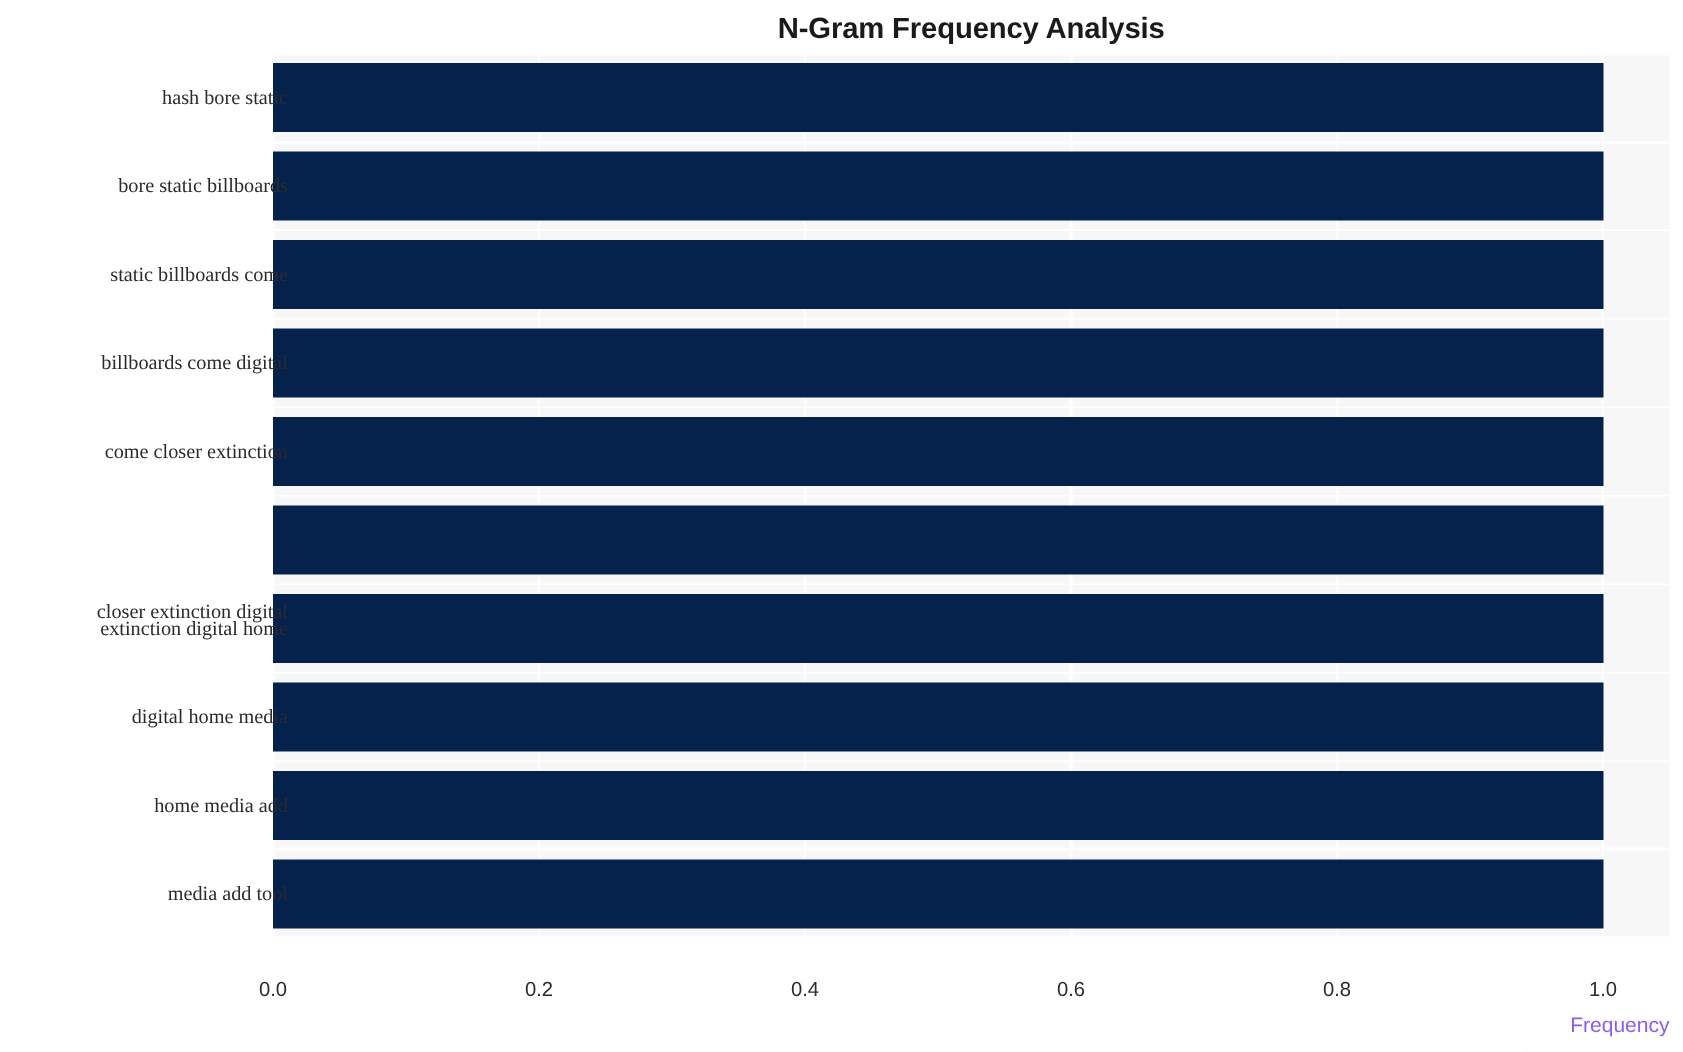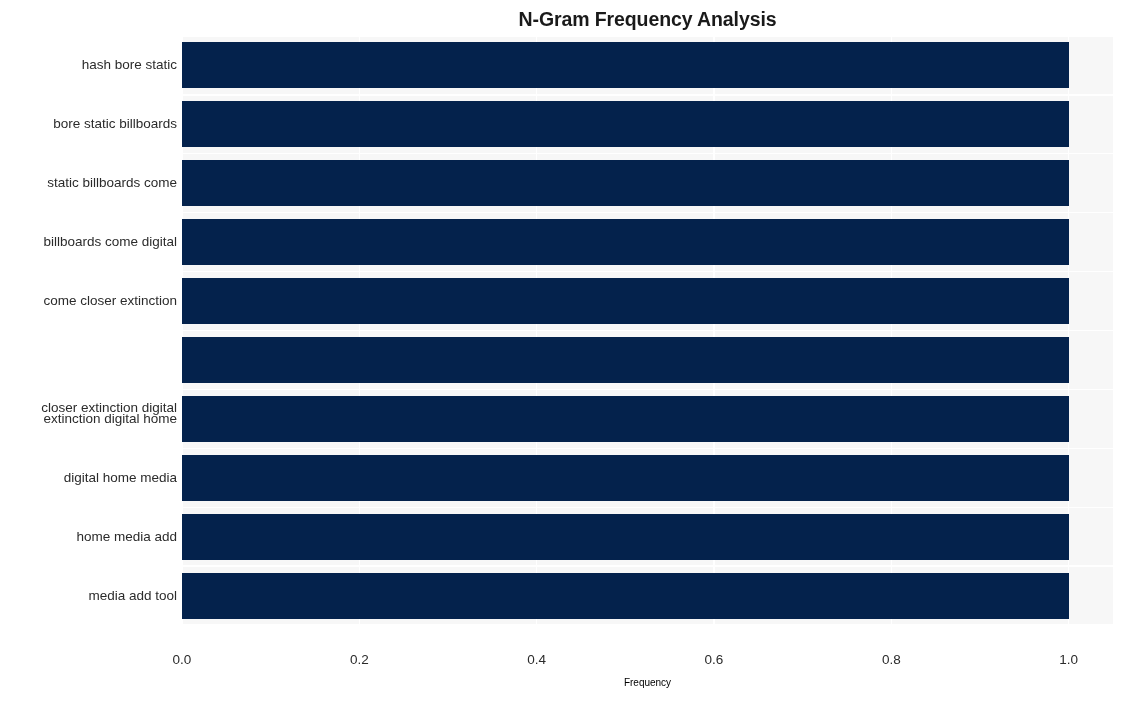--- a/index.html
+++ b/index.html
@@ -70,24 +70,25 @@
   }
   .bar {
     position: absolute;
     left: 0;
     background: #04224c;
   }
 
   
   #ylabels {
     position: absolute;
-    left: 1px;
+    left: 16px;
     top: 36px;
     width: 176px;
     height: 589px;
+    font-family: Liberation Serif, serif;
   }
   .ytick {
     position: absolute;
     right: 0;
     width: 176px;
     text-align: right;
     font-size: 13.5px;
     color: #2b2b2b;
     line-height: 16px;
     white-space: nowrap;
@@ -110,23 +111,23 @@
     font-size: 13.5px;
     color: #2b2b2b;
     line-height: 18px;
   }
 
   #xaxis-title {
     position: absolute;
     left: 182px;
     top: 674px;
     width: 931px;
-    text-align: center;
-    font-size: 10px;
-    color: #000000;
+    text-align: right;
+    font-size: 14px;
+    color: #8b5cf6;
     line-height: 18px;
   }
 </style>
 </head>
 <body>
 
 <div id="figure">
 
   <div id="chart-title">N-Gram Frequency Analysis</div>
 

